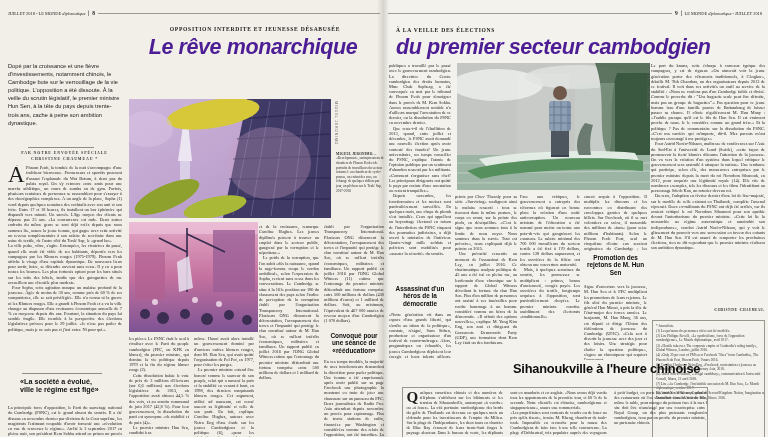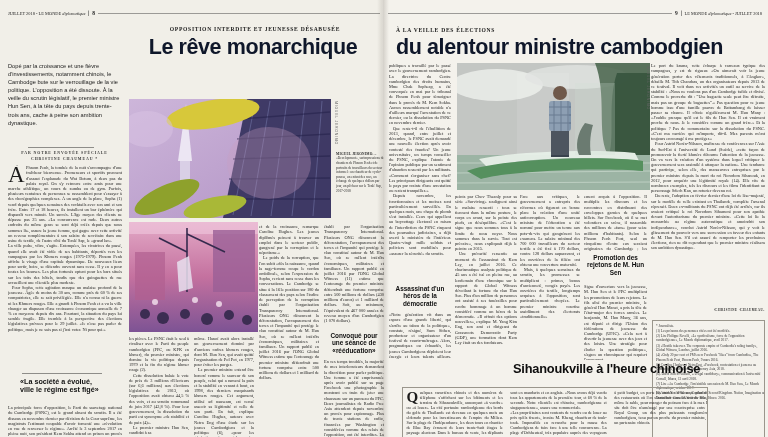--- a/index.html
+++ b/index.html
@@ -10,22 +10,22 @@
   #pgR{left:382px;width:386px;background:#f4f2ec;}
   .gutter{position:absolute;top:0;left:377px;width:12px;height:437px;pointer-events:none;
     background:linear-gradient(90deg,rgba(0,0,0,0),rgba(70,60,50,.13) 45%,rgba(70,60,50,.18) 52%,rgba(0,0,0,0));}
   .abs{position:absolute;}
   
   .tiny{position:absolute;overflow:hidden;}
   .tiny>.in{transform:scale(.5);transform-origin:0 0;width:200%;height:200%;
     font-size:8.7px;line-height:10.4px;text-align:justify;hyphens:auto;}
   .tiny .in p{margin:0;text-indent:8px;}
   .tiny .in p:first-child{text-indent:0;}
-  .headline{font-family:"Liberation Sans",sans-serif;font-weight:bold;color:#0f172a;
-    font-size:21.5px;line-height:22px;letter-spacing:-.4px;white-space:nowrap;}
+  .headline{font-family:"Liberation Sans",sans-serif;font-weight:bold;color:#4c1d95;
+    font-size:21.5px;line-height:22px;letter-spacing:-.4px;white-space:nowrap;font-style:italic;}
   .kick .in{font-family:"Liberation Serif",serif;font-weight:bold;font-size:11.2px;line-height:14px;
     letter-spacing:1.4px;text-align:center;hyphens:none;white-space:nowrap;}
   .kick.leftal .in{text-align:left;}
   .stand .in{font-family:"Liberation Sans",sans-serif;font-size:11.4px;line-height:16.1px;text-align:left;hyphens:none;}
   .byline .in{font-family:"Liberation Serif",serif;font-size:7.8px;line-height:11px;letter-spacing:1.8px;
     text-align:center;hyphens:none;color:#3a3a3a;font-weight:bold;}
   .rule{position:absolute;border-top:1px solid #2a2a2a;height:0;transform:scaleY(.5);}
   .subhead{position:absolute;font-family:"Liberation Sans",sans-serif;font-weight:bold;
     font-size:6.4px;line-height:7.4px;text-align:center;color:#0e0e0e;}
   .pullq{position:absolute;font-family:"Liberation Sans",sans-serif;font-weight:bold;
@@ -218,21 +218,21 @@
       <span class="frule"></span>
       <span class="num">9</span>
       <span class="bar"></span>
       <span><span>LE MONDE</span> <i>diplomatique</i> <span>- JUILLET 2018</span></span>
     </div>
   </div>
 
   <div class="tiny kick leftal" style="left:396px;top:26px;width:220px;height:10px;">
     <div class="in">À LA VEILLE DES ÉLECTIONS</div>
   </div>
-  <div class="abs headline" style="left:396px;top:36px;width:366px;">du alentour ministre cambodgien</div>
+  <div class="abs headline" style="left:396px;top:36px;width:366px;">du premier secteur cambodgien</div>
 
   <div class="tiny" style="left:389px;top:63px;width:62px;height:219px;">
     <div class="in">
         <p>publiques a travaillé par le passé avec le gouvernement cambodgien. La directrice du Centre cambodgien des droits humains, Mme Chak Sopheap, a été convoquée en mai par le tribunal de Phnom Penh pour témoigner dans le procès de M. Kem Sokha. Aucun rassemblement notable n'a d'ailleurs marqué l'arrestation de ce dernier, ou la dissolution du PSNC en novembre dernier.</p>
         <p>Que reste-t-il de l'ébullition de 2013, quand, entre juillet et décembre, le PSNC avait demandé une nouvelle élection après avoir contesté des fraudes? Un jeune universitaire, un temps conseiller du PSNC, explique l'atonie de l'opinion publique par un sentiment d'abandon ressenti par les militants. «Comment s'organiser sans chef? Les principaux dirigeants ont quitté le pays par crainte d'une arrestation ou restent tranquilles.»</p>
         <p>Depuis novembre, les fonctionnaires et les moines sont particulièrement surveillés. En quelques mois, une chape de plomb s'est installée. Ceux qui appellent au boycottage électoral en raison de l'interdiction du PSNC risquent des poursuites judiciaires, a déjà averti le ministère de l'intérieur. Quatre-vingt mille soldats et policiers sont mobilisés pour «assurer la sécurité» du scrutin.</p>
       </div>
   </div>
   <div class="subhead" style="left:389px;top:285px;width:62px;">Assassinat d'un héros de la démocratie</div>
   <div class="tiny" style="left:389px;top:312px;width:62px;height:48px;">

